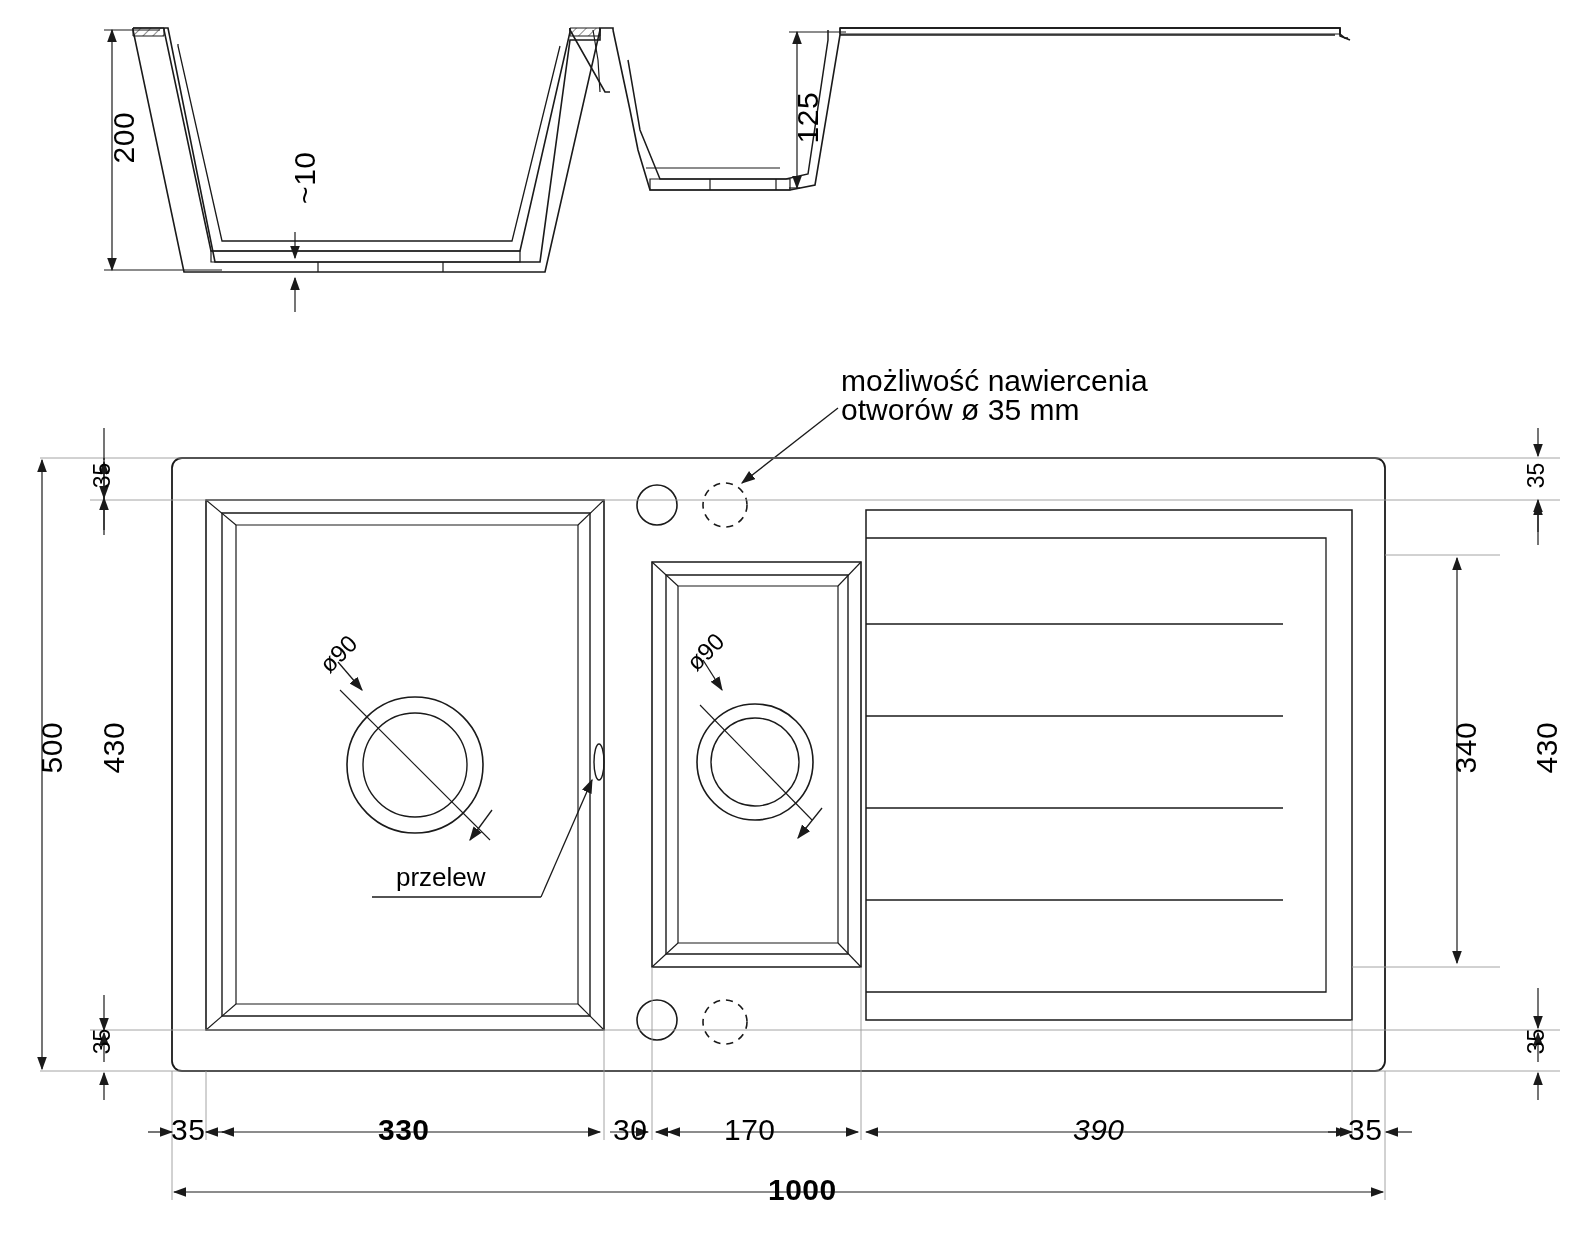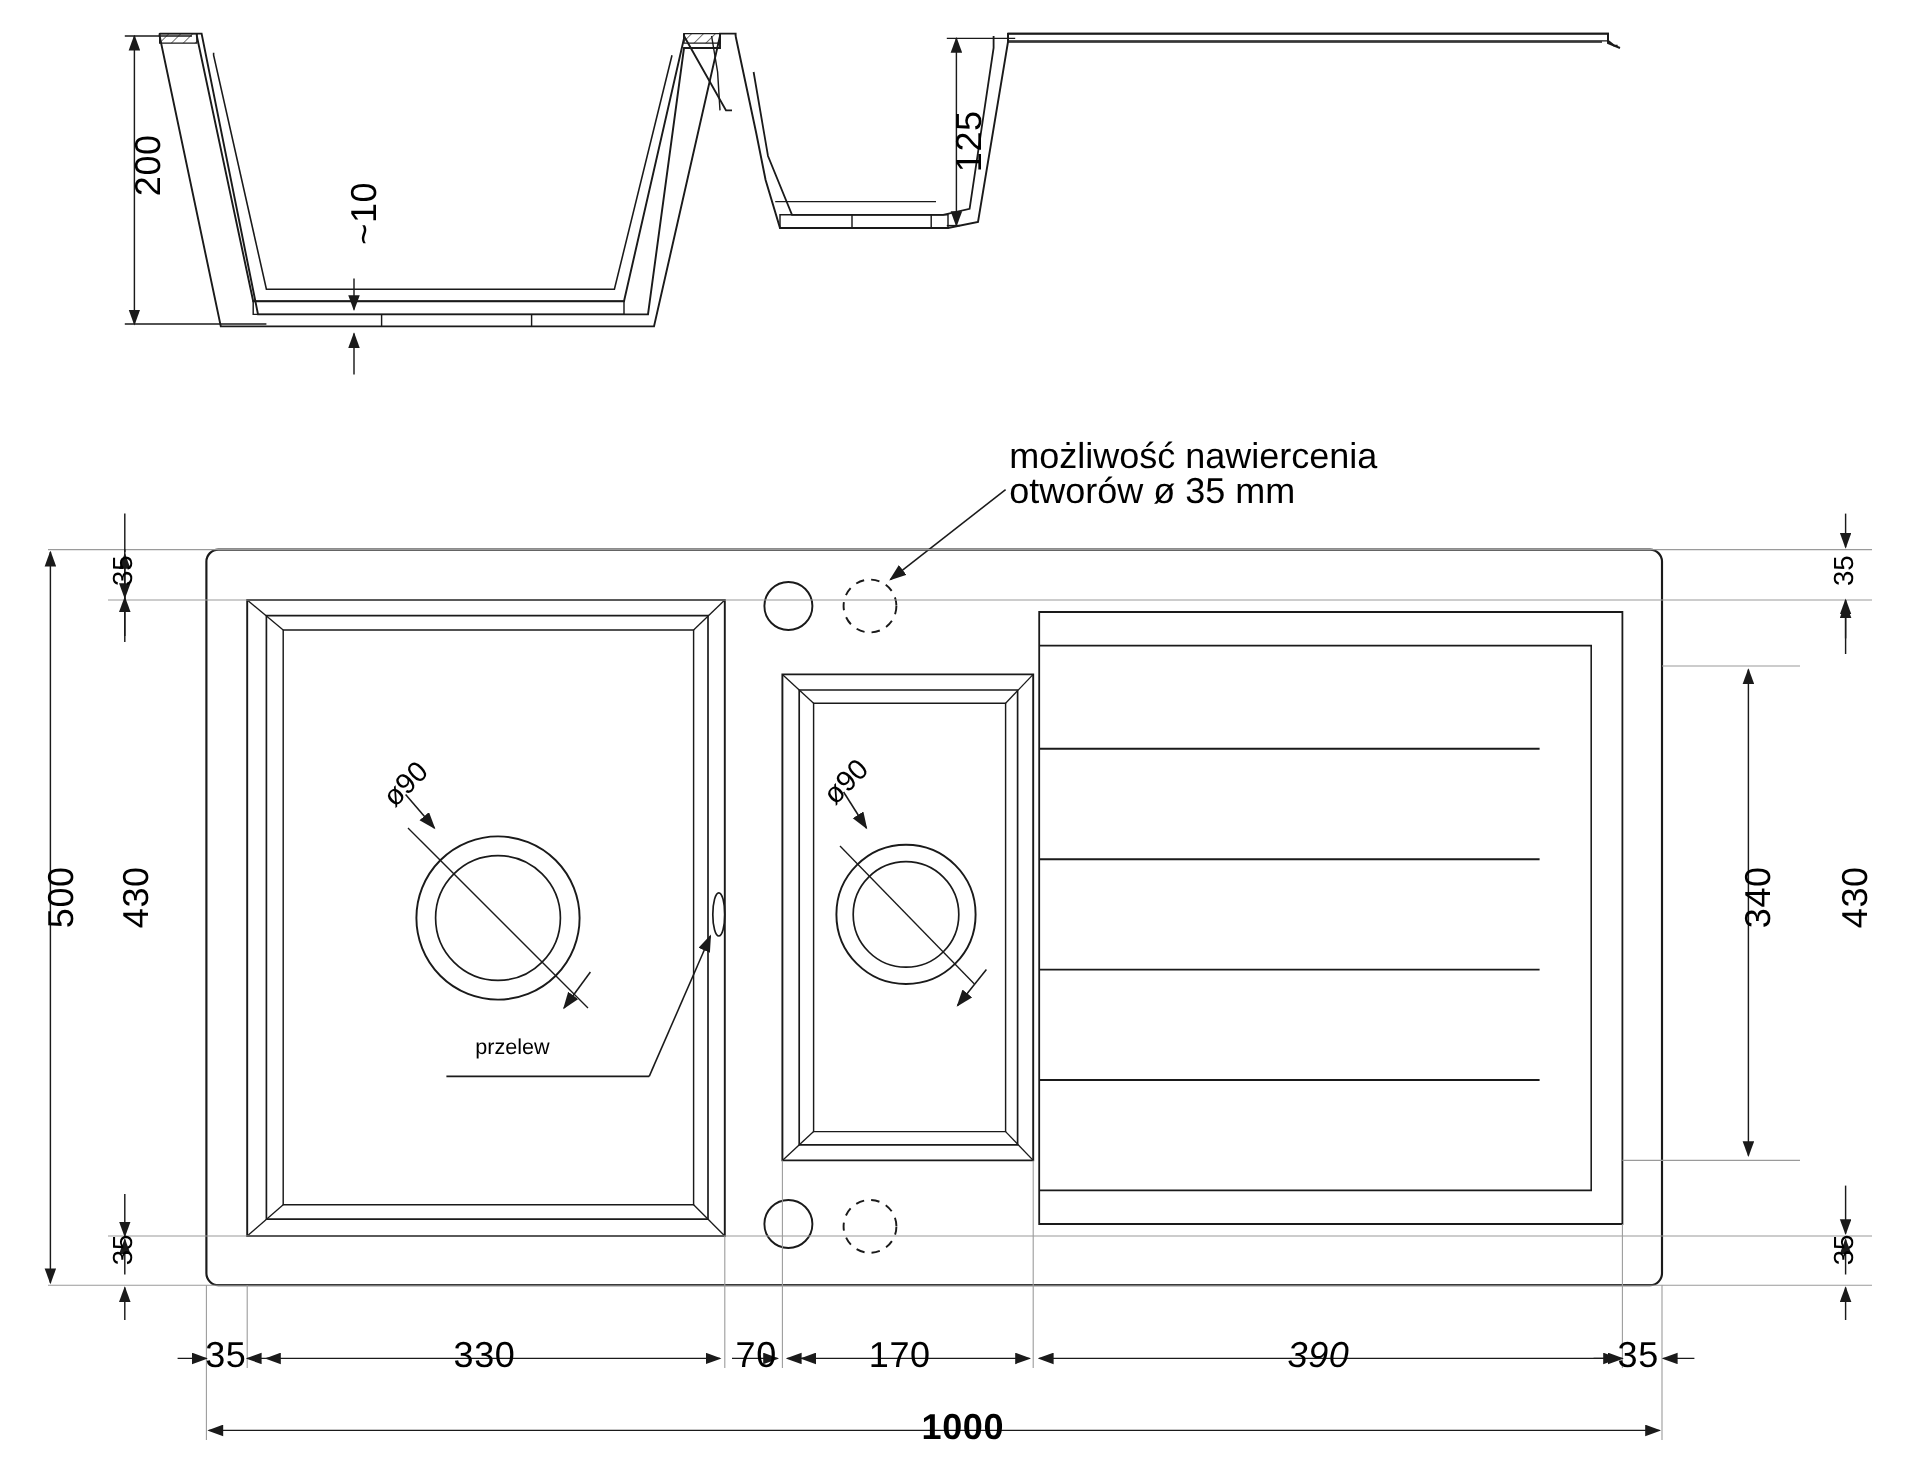--- a/index.html
+++ b/index.html
@@ -244,36 +244,36 @@
 
   <div class="lbl dim-num rot" style="left:98px; top:120px; transform:rotate(-90deg);">200</div>
 
   <div class="lbl dim-num rot" style="left:278px; top:160px; transform:rotate(-90deg);">~10</div>
 
   <div class="lbl dim-num rot" style="left:782px; top:100px; transform:rotate(-90deg);">125</div>
 
   <div class="lbl note" style="left:841px; top:363px;">możliwość nawiercenia</div>
   <div class="lbl note" style="left:841px; top:392px;text-align:center;">otworów ø 35 mm</div>
 
-  <div class="lbl note" style="left:396px; top:862px; font-size:18px;">przelew</div>
+  <div class="lbl note" style="left:396px; top:862px; font-size:26px;">przelew</div>
 
   <div class="lbl rot" style="left:318px; top:640px; font-size:24px; transform:rotate(-45deg);">ø90</div>
   <div class="lbl rot" style="left:685px; top:638px; font-size:24px; transform:rotate(-45deg);">ø90</div>
 
   <div class="lbl small-dim rot" style="left:90px; top:462px; transform:rotate(-90deg);">35</div>
   <div class="lbl dim-num rot" style="left:88px; top:730px; transform:rotate(-90deg);">430</div>
   <div class="lbl small-dim rot" style="left:90px; top:1028px; transform:rotate(-90deg);">35</div>
   <div class="lbl dim-num rot" style="left:26px; top:730px; transform:rotate(-90deg);">500</div>
 
   <div class="lbl small-dim rot" style="left:1524px; top:462px; transform:rotate(-90deg);">35</div>
   <div class="lbl dim-num rot" style="left:1440px; top:730px; transform:rotate(-90deg);">340</div>
   <div class="lbl dim-num rot" style="left:1521px; top:730px; transform:rotate(-90deg);">430</div>
   <div class="lbl small-dim rot" style="left:1524px; top:1028px; transform:rotate(-90deg);">35</div>
 
   <div class="lbl dim-num" style="left:171px; top:1112px;">35</div>
-  <div class="lbl dim-num" style="left:378px; top:1112px;">330</div>
-  <div class="lbl dim-num" style="left:613px; top:1112px;">70</div>
+  <div class="lbl dim-num" style="left:378px; top:1112px;font-weight:bold;">330</div>
+  <div class="lbl dim-num" style="left:613px; top:1112px;">30</div>
   <div class="lbl dim-num" style="left:724px; top:1112px;text-align:center;">170</div>
   <div class="lbl dim-num" style="left:1073px; top:1112px;font-style:italic;">390</div>
   <div class="lbl dim-num" style="left:1348px; top:1112px;">35</div>
   <div class="lbl dim-num" style="left:768px; top:1172px;font-weight:bold;">1000</div>
 
 </div>
 
 </body></html>

